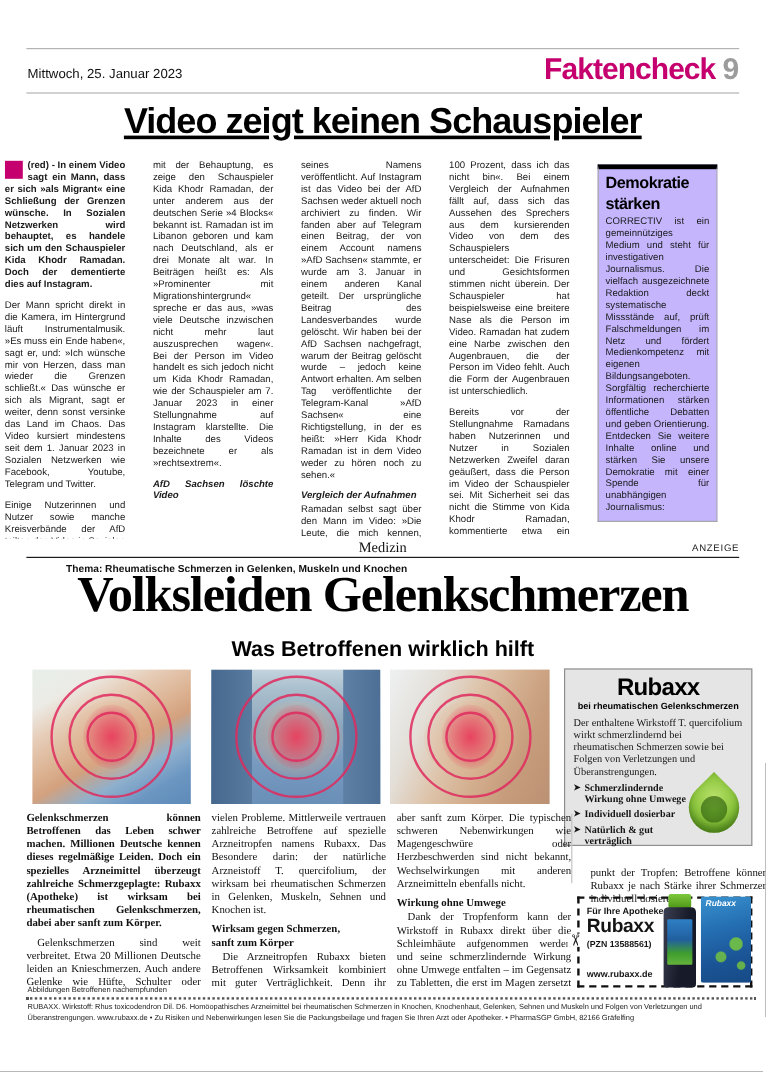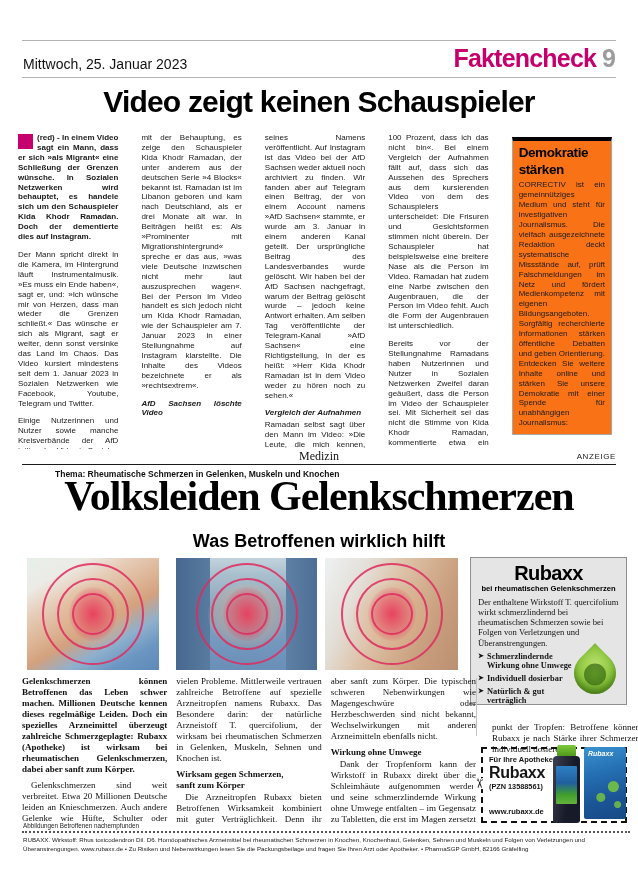--- a/index.html
+++ b/index.html
@@ -5,38 +5,38 @@
   * { box-sizing: border-box; }
   html,body { margin:0; padding:0; background:#888; }
   .page {
     position:relative; width:638px; height:893px; margin:0 auto;
     background:#ffffff; overflow:hidden;
     font-family:"Liberation Sans", sans-serif; color:#141414;
   }
   .rule { position:absolute; left:22px; right:22px; height:1px; background:#b3b3b3; }
   .rule-top { top:40px; }
   .rule-bottom { top:77px; }
-  .header-date { position:absolute; left:23px; top:56px; font-size:14px; color:#111;text-align:right; }
+  .header-date { position:absolute; left:23px; top:56px; font-size:11px; color:#111;text-align:right; }
   .header-right { position:absolute; right:22px; top:44px; display:flex; align-items:flex-start; gap:6px; }
   .section-name { font-size:25px; font-weight:bold; color:#c5006e; letter-spacing:-0.8px; }
   .page-num { font-size:25px; font-weight:bold; color:#9c9c9c; }
 
   .headline { position:absolute; top:85px; left:0; width:100%; margin:0;
-    text-align:center; font-size:30px; font-weight:bold; letter-spacing:-0.8px; color:#000; }
-
-  .cols { position:absolute; top:133px; left:18px; width:594px; height:316px;
+    text-align:center; font-size:30px; font-weight:bold; letter-spacing:-0.8px; color:#000;text-decoration:underline; }
+
+  .cols { position:absolute; top:133px; left:4px; width:594px; height:316px;
     display:flex; gap:23px; overflow:hidden; }
   .acol { flex:1; font-size:8px; line-height:1.24; text-align:justify; color:#1a1a1a; }
   .acol p { margin:0 0 8px; }
   .lead { font-weight:bold; }
   .marker { float:left; width:15px; height:15px; background:#c5006e; margin:1px 4px 1px 0; }
   .subhead { font-weight:bold; margin:0 0 2px !important;font-style:italic; }
 
   .infobox { border-top:4px solid #000; border-left:1px solid #a8a8a8; border-right:1px solid #a8a8a8;
-    border-bottom:1px solid #a8a8a8; padding:4px 6px 6px; margin-top:4px; background:#f97316; }
+    border-bottom:1px solid #a8a8a8; padding:4px 6px 6px; margin-top:4px; background:#c4b5fd; }
   .infobox-title { font-size:13.5px; font-weight:bold; letter-spacing:-0.4px; margin-bottom:2px; color:#000; }
   .infobox p { margin:0; }
 
   .medizin { position:absolute; top:449px; left:0; width:100%; text-align:center;
     font-family:"Liberation Serif", serif; font-size:12px; color:#111; }
   .anzeige { position:absolute; top:452px; right:22px; font-size:8px; letter-spacing:0.6px; color:#222; }
   .divider-line { position:absolute; top:464px; left:22px; right:22px; height:1px; background:#1a1a1a; }
 
   .topic { position:absolute; top:469px; left:55px; font-size:8.5px; font-weight:bold; color:#111; }
   .ad-headline { position:absolute; top:472px; left:0; width:100%; margin:0; text-align:center;

